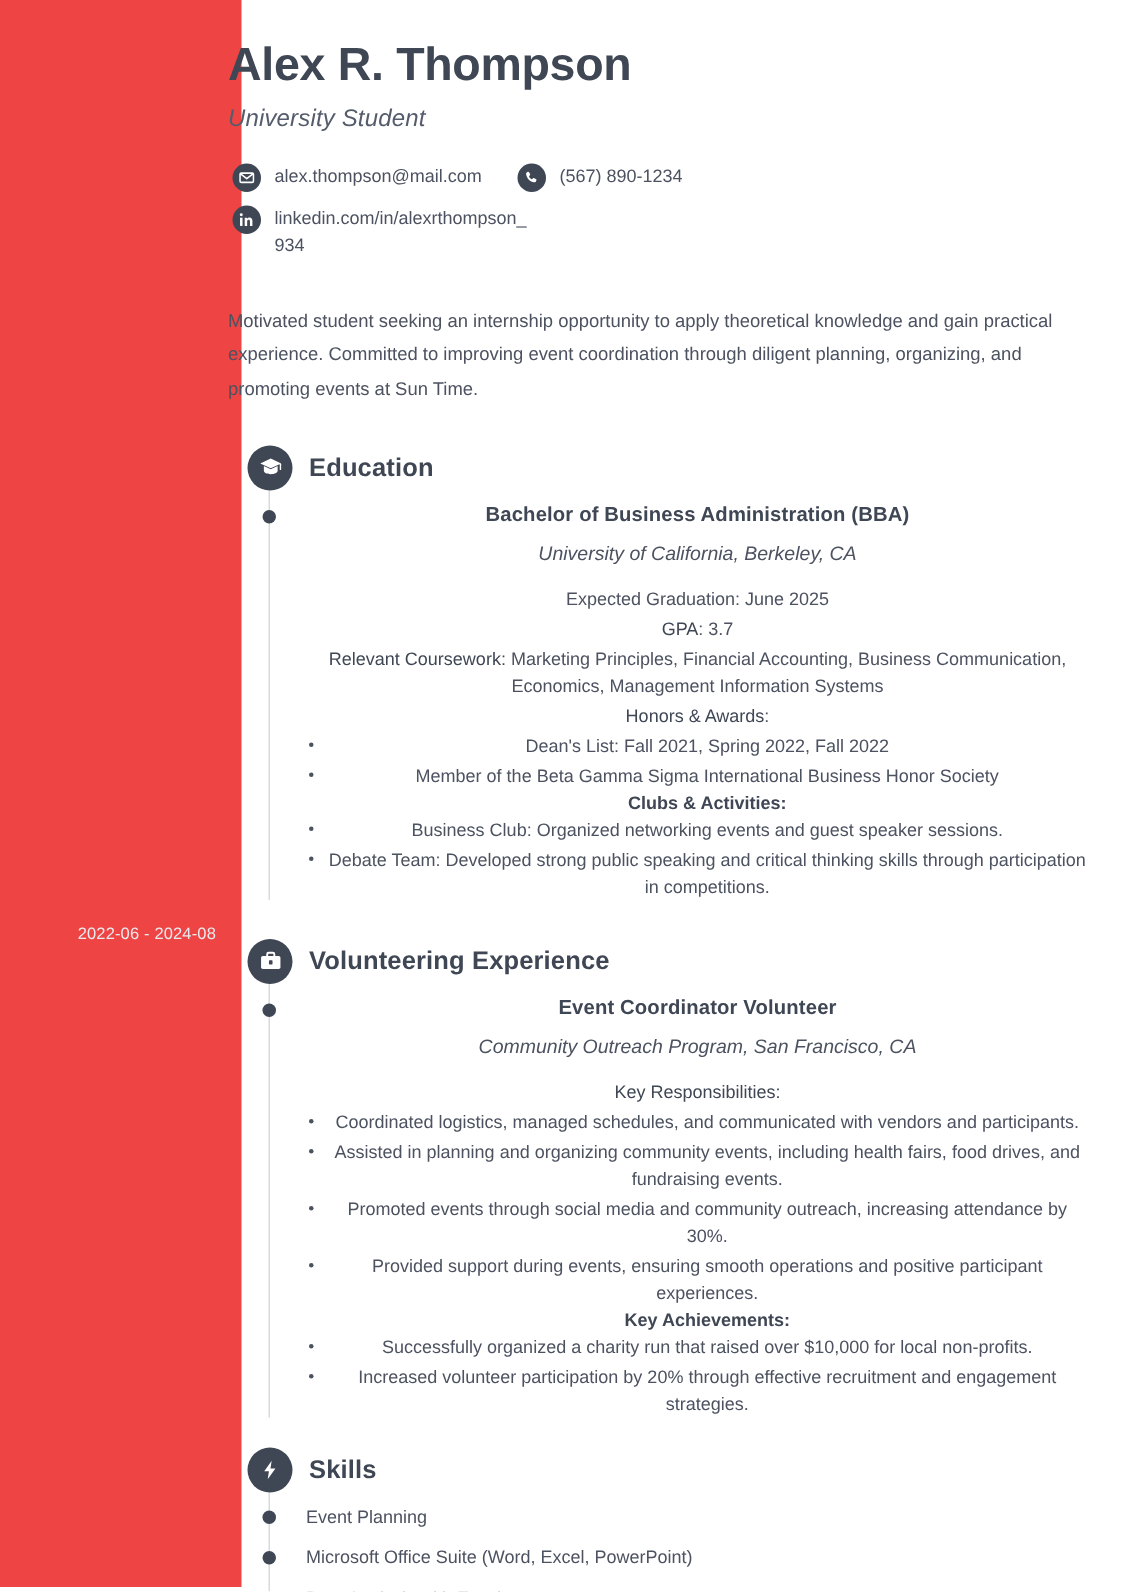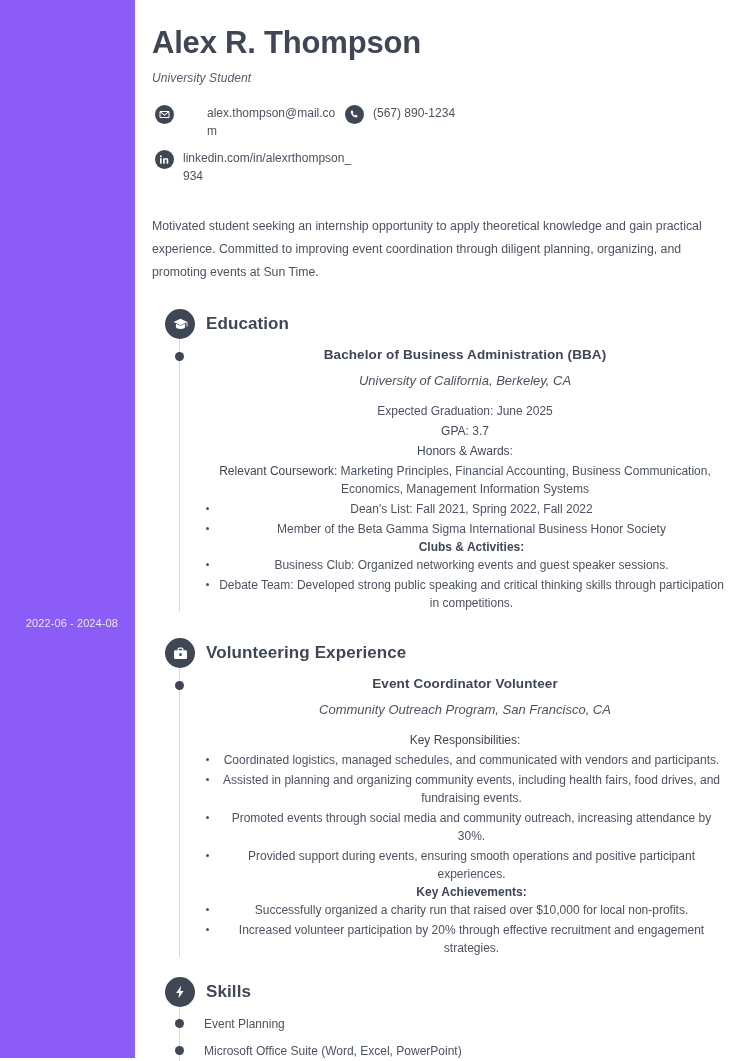--- a/index.html
+++ b/index.html
@@ -15,23 +15,23 @@
     width: 750px;
     height: 1061px;
     background: #ffffff;
     overflow: hidden;
   }
 
   
   .sidebar {
     position: absolute;
     left: 0; top: 0;
-    width: 135px;
+    width: 161px;
     height: 1058px;
-    background: #8b5cf6;
+    background: #ef4444;
   }
   .side-date {
     position: absolute;
     right: 17px;
     width: 110px;
     text-align: right;
     color: #e8eaee;
     font-size: 11px;
     letter-spacing: .1px;
     white-space: nowrap;
@@ -52,42 +52,42 @@
   
   .name {
     font-size: 31px;
     font-weight: bold;
     color: #3f4654;
     letter-spacing: -0.2px;
     line-height: 1.2;
     margin-top: 6px;
   }
   .job-title {
-    font-size: 12px;
+    font-size: 16px;
     font-style: italic;
     color: #555c6b;
     margin-top: 10px;
     letter-spacing: .1px;
   }
 
   
   .contacts {
     margin-top: 19px;
     padding-left: 3px;
   }
   .contact-row {
     display: flex;
     align-items: flex-start;
     margin-bottom: 8px;
   }
   .contact-item {
     display: flex;
     align-items: flex-start;
   }
-  .contact-item.email { width: 190px; gap: 24px; }
+  .contact-item.email { width: 190px; }
   .contact-icon {
     flex: 0 0 auto;
     width: 19px; height: 19px;
     border-radius: 50%;
     background: #3f4654;
     display: flex;
     align-items: center;
     justify-content: center;
     margin-top: 1px;
   }
@@ -302,22 +302,22 @@
 
         <div class="entries">
           <div class="entry">
             <span class="entry-dot"></span>
             <div class="entry-title">Bachelor of Business Administration (BBA)</div>
             <div class="entry-sub">University of California, Berkeley, CA</div>
 
             <div class="entry-body">
               <div class="line">Expected Graduation: June 2025</div>
               <div class="line"><b>GPA</b><span>: 3.7</span></div>
+              <div class="line"><b>Relevant Coursework:</b><span> Marketing Principles, Financial Accounting, Business Communication, Economics, Management Information Systems</span></div>
               <div class="line"><b>Honors &amp; Awards</b><span>:</span></div>
-              <div class="line"><b>Relevant Coursework:</b><span> Marketing Principles, Financial Accounting, Business Communication, Economics, Management Information Systems</span></div>
               <ul class="bullets">
                 <li>Dean's List: Fall 2021, Spring 2022, Fall 2022</li>
                 <li>Member of the Beta Gamma Sigma International Business Honor Society</li>
               </ul>
               <div class="sublabel">Clubs &amp; Activities:</div>
               <ul class="bullets">
                 <li>Business Club: Organized networking events and guest speaker sessions.</li>
                 <li>Debate Team: Developed strong public speaking and critical thinking skills through participation in competitions.</li>
               </ul>
             </div>

